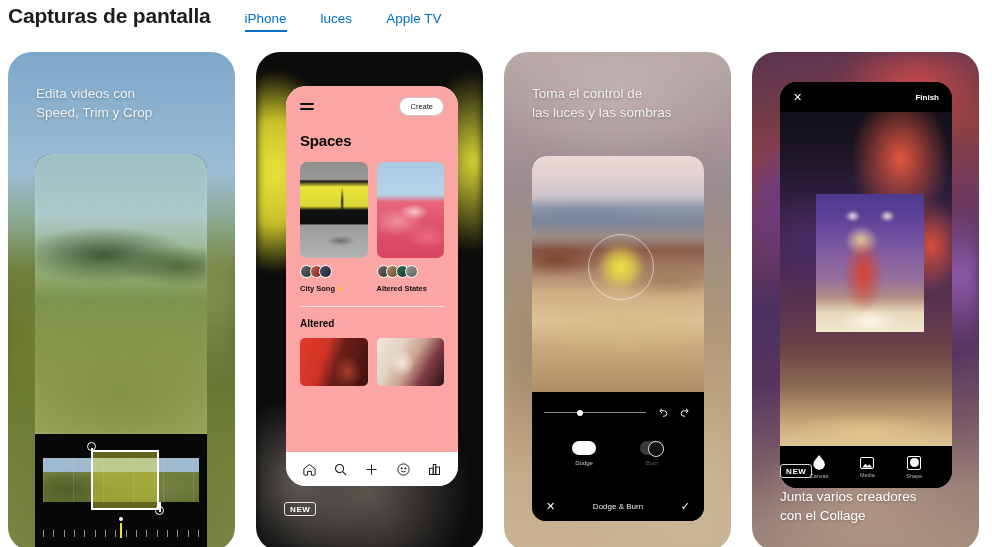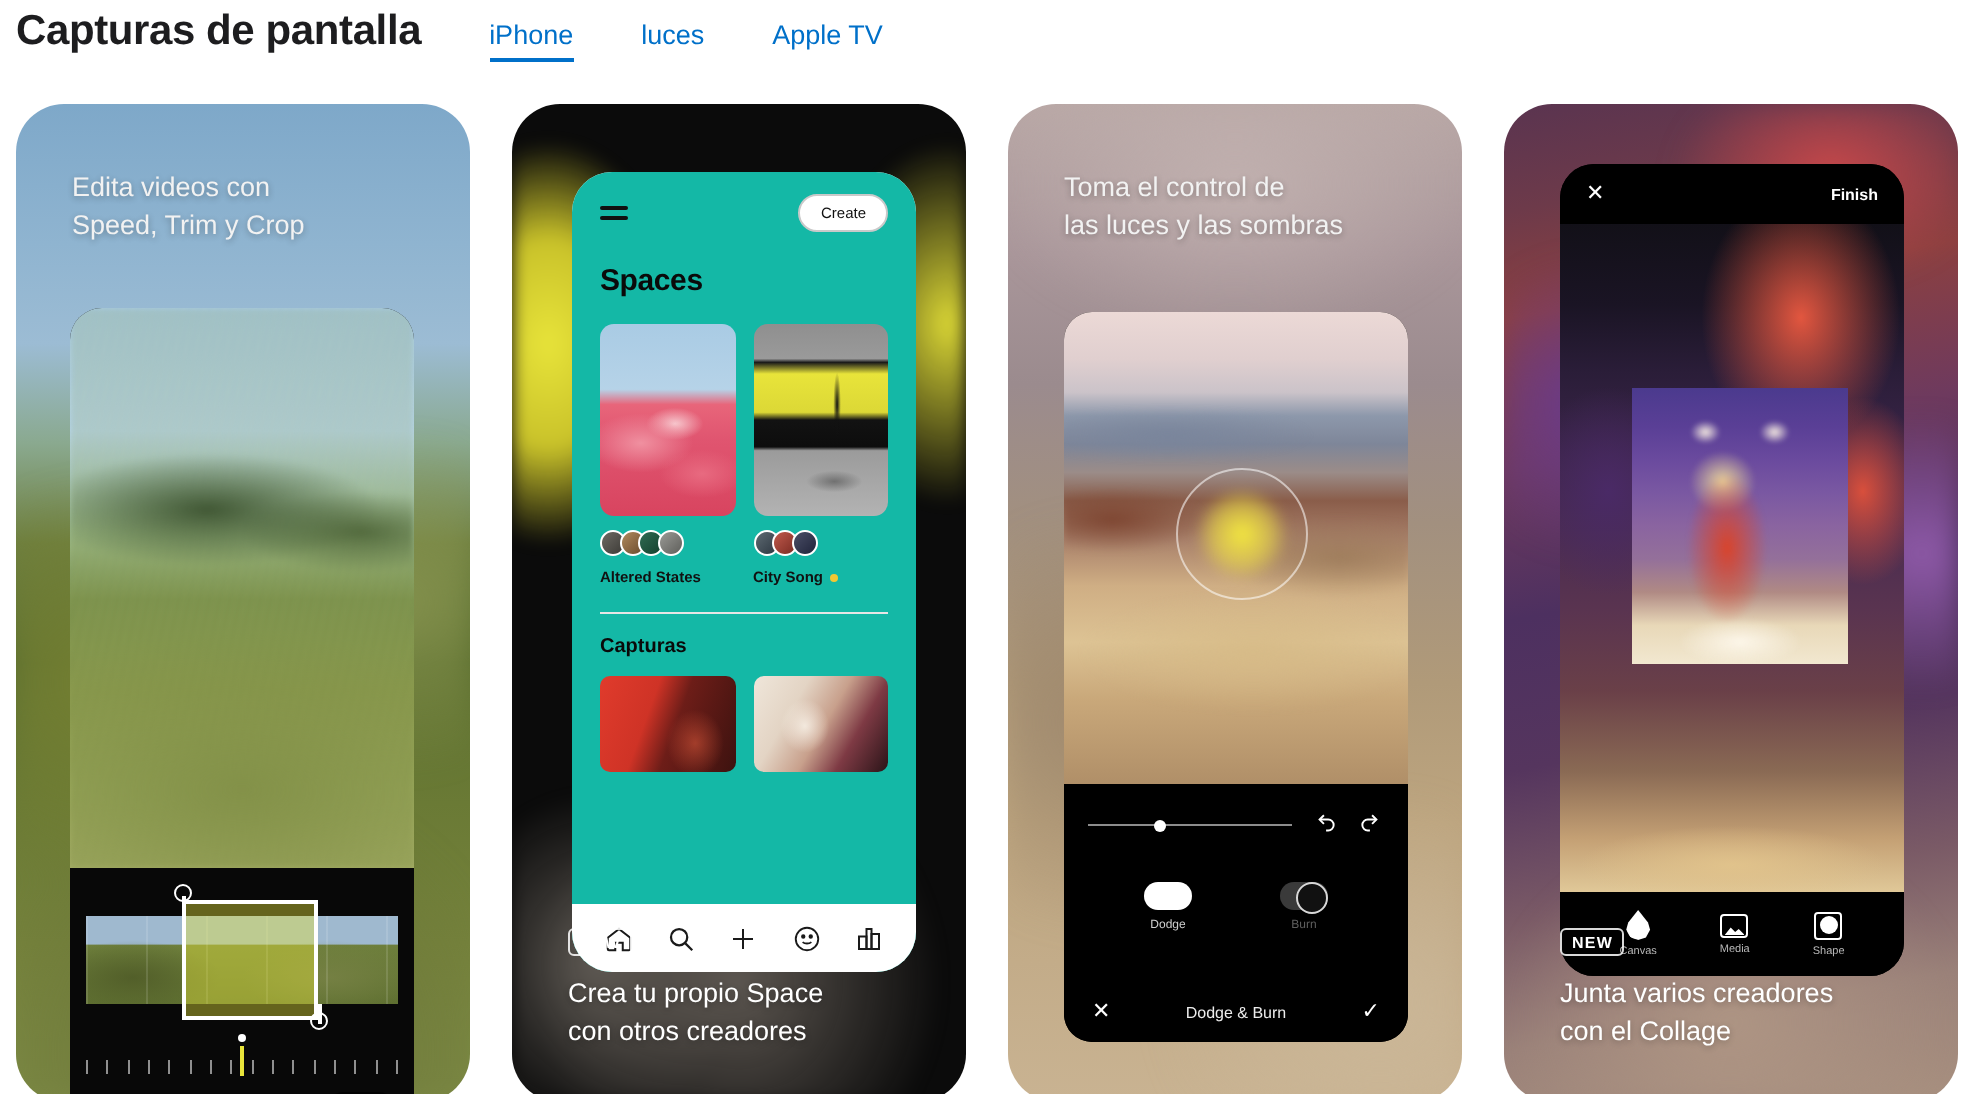--- a/index.html
+++ b/index.html
@@ -274,21 +274,21 @@
   }
   .gl { color:#fff; font-size: 11px; line-height: 1; }
 
   
   .phone-2 {
     left: 30px; top: 34px;
     width: 172px; height: 400px;
     border-radius: 20px;
     background: #fff;
   }
-  .ph2-screen { position: absolute; inset: 0; background: #14b8a6; }
+  .ph2-screen { position: absolute; inset: 0; background: #fca5a5; }
   .ph2-top {
     display: flex; align-items: center; justify-content: space-between;
     padding: 11px 14px 0 14px;
   }
   .hamburger { width: 14px; }
   .hamburger span { display:block; height:1.6px; background:#111; margin-bottom:3px; border-radius:1px; }
   .hamburger span:last-child { margin-bottom:0; width: 14px; }
   .create-pill {
     border: 1px solid #c9c9c9;
     border-radius: 12px;
@@ -606,48 +606,48 @@
             <span></span>
               <span></span>
           </div>
           <div class="create-pill">Create</div>
         </div>
 
         <div class="ph2-h1">Spaces</div>
 
         <div class="space-grid">
           <div class="space-col">
+            <div class="space-thumb thumb-yellow"></div>
+            <div class="avatar-row">
+              <span class="avatar" style="background:linear-gradient(135deg,#5e6a72,#2c3640)"></span>
+              <span class="avatar" style="background:linear-gradient(135deg,#c05a4c,#7a2a22)"></span>
+              <span class="avatar" style="background:linear-gradient(135deg,#4a4e66,#20243a)"></span>
+            </div>
+            <div class="space-name">
+              <span>City Song</span>
+              <span class="dot-yellow"></span>
+            </div>
+          </div>
+
+          <div class="space-col">
             <div class="space-thumb thumb-pink"></div>
             <div class="avatar-row">
               <span class="avatar" style="background:linear-gradient(135deg,#6d6a64,#3c3a36)"></span>
               <span class="avatar" style="background:linear-gradient(135deg,#b08a5e,#6a4a2c)"></span>
               <span class="avatar" style="background:linear-gradient(135deg,#2f6b52,#14402e)"></span>
               <span class="avatar" style="background:linear-gradient(135deg,#9a9a96,#5e5e5a)"></span>
             </div>
             <div class="space-name">
               <span>Altered States</span>
             </div>
           </div>
-
-          <div class="space-col">
-            <div class="space-thumb thumb-yellow"></div>
-            <div class="avatar-row">
-              <span class="avatar" style="background:linear-gradient(135deg,#5e6a72,#2c3640)"></span>
-              <span class="avatar" style="background:linear-gradient(135deg,#c05a4c,#7a2a22)"></span>
-              <span class="avatar" style="background:linear-gradient(135deg,#4a4e66,#20243a)"></span>
-            </div>
-            <div class="space-name">
-              <span>City Song</span>
-              <span class="dot-yellow"></span>
-            </div>
-          </div>
         </div>
 
         <div class="ph2-divider"></div>
-        <div class="ph2-h2">Capturas</div>
+        <div class="ph2-h2">Altered</div>
 
         <div class="feat-grid">
           <div class="feat-thumb feat-red"></div>
           <div class="feat-thumb feat-cream"></div>
         </div>
 
         <div class="ph2-tabbar">
           <span class="tabicon">
             <svg viewBox="0 0 24 24" fill="none" stroke="currentColor" stroke-width="1.6">
                 <path d="M3 11l9-7 9 7v9a1 1 0 0 1-1 1h-5v-6H9v6H4a1 1 0 0 1-1-1z"></path>
@@ -679,22 +679,20 @@
                 <rect x="10" y="4" width="4" height="16"></rect>
                 <rect x="14" y="8" width="6" height="12"></rect>
               </svg>
           </span>
         </div>
       </div>
     </div>
 
     <div class="card-caption">
       <div class="new-badge">NEW</div>
-      <div class="caption-text">Crea tu propio Space
-con otros creadores</div>
     </div>
   </div>
 
   <div class="shot-card">
     <div class="bg-art bg-c3"></div>
     <div class="card-headline">Toma el control de
 las luces y las sombras</div>
 
     <div class="phone phone-3">
       <div class="ph3-photo">

